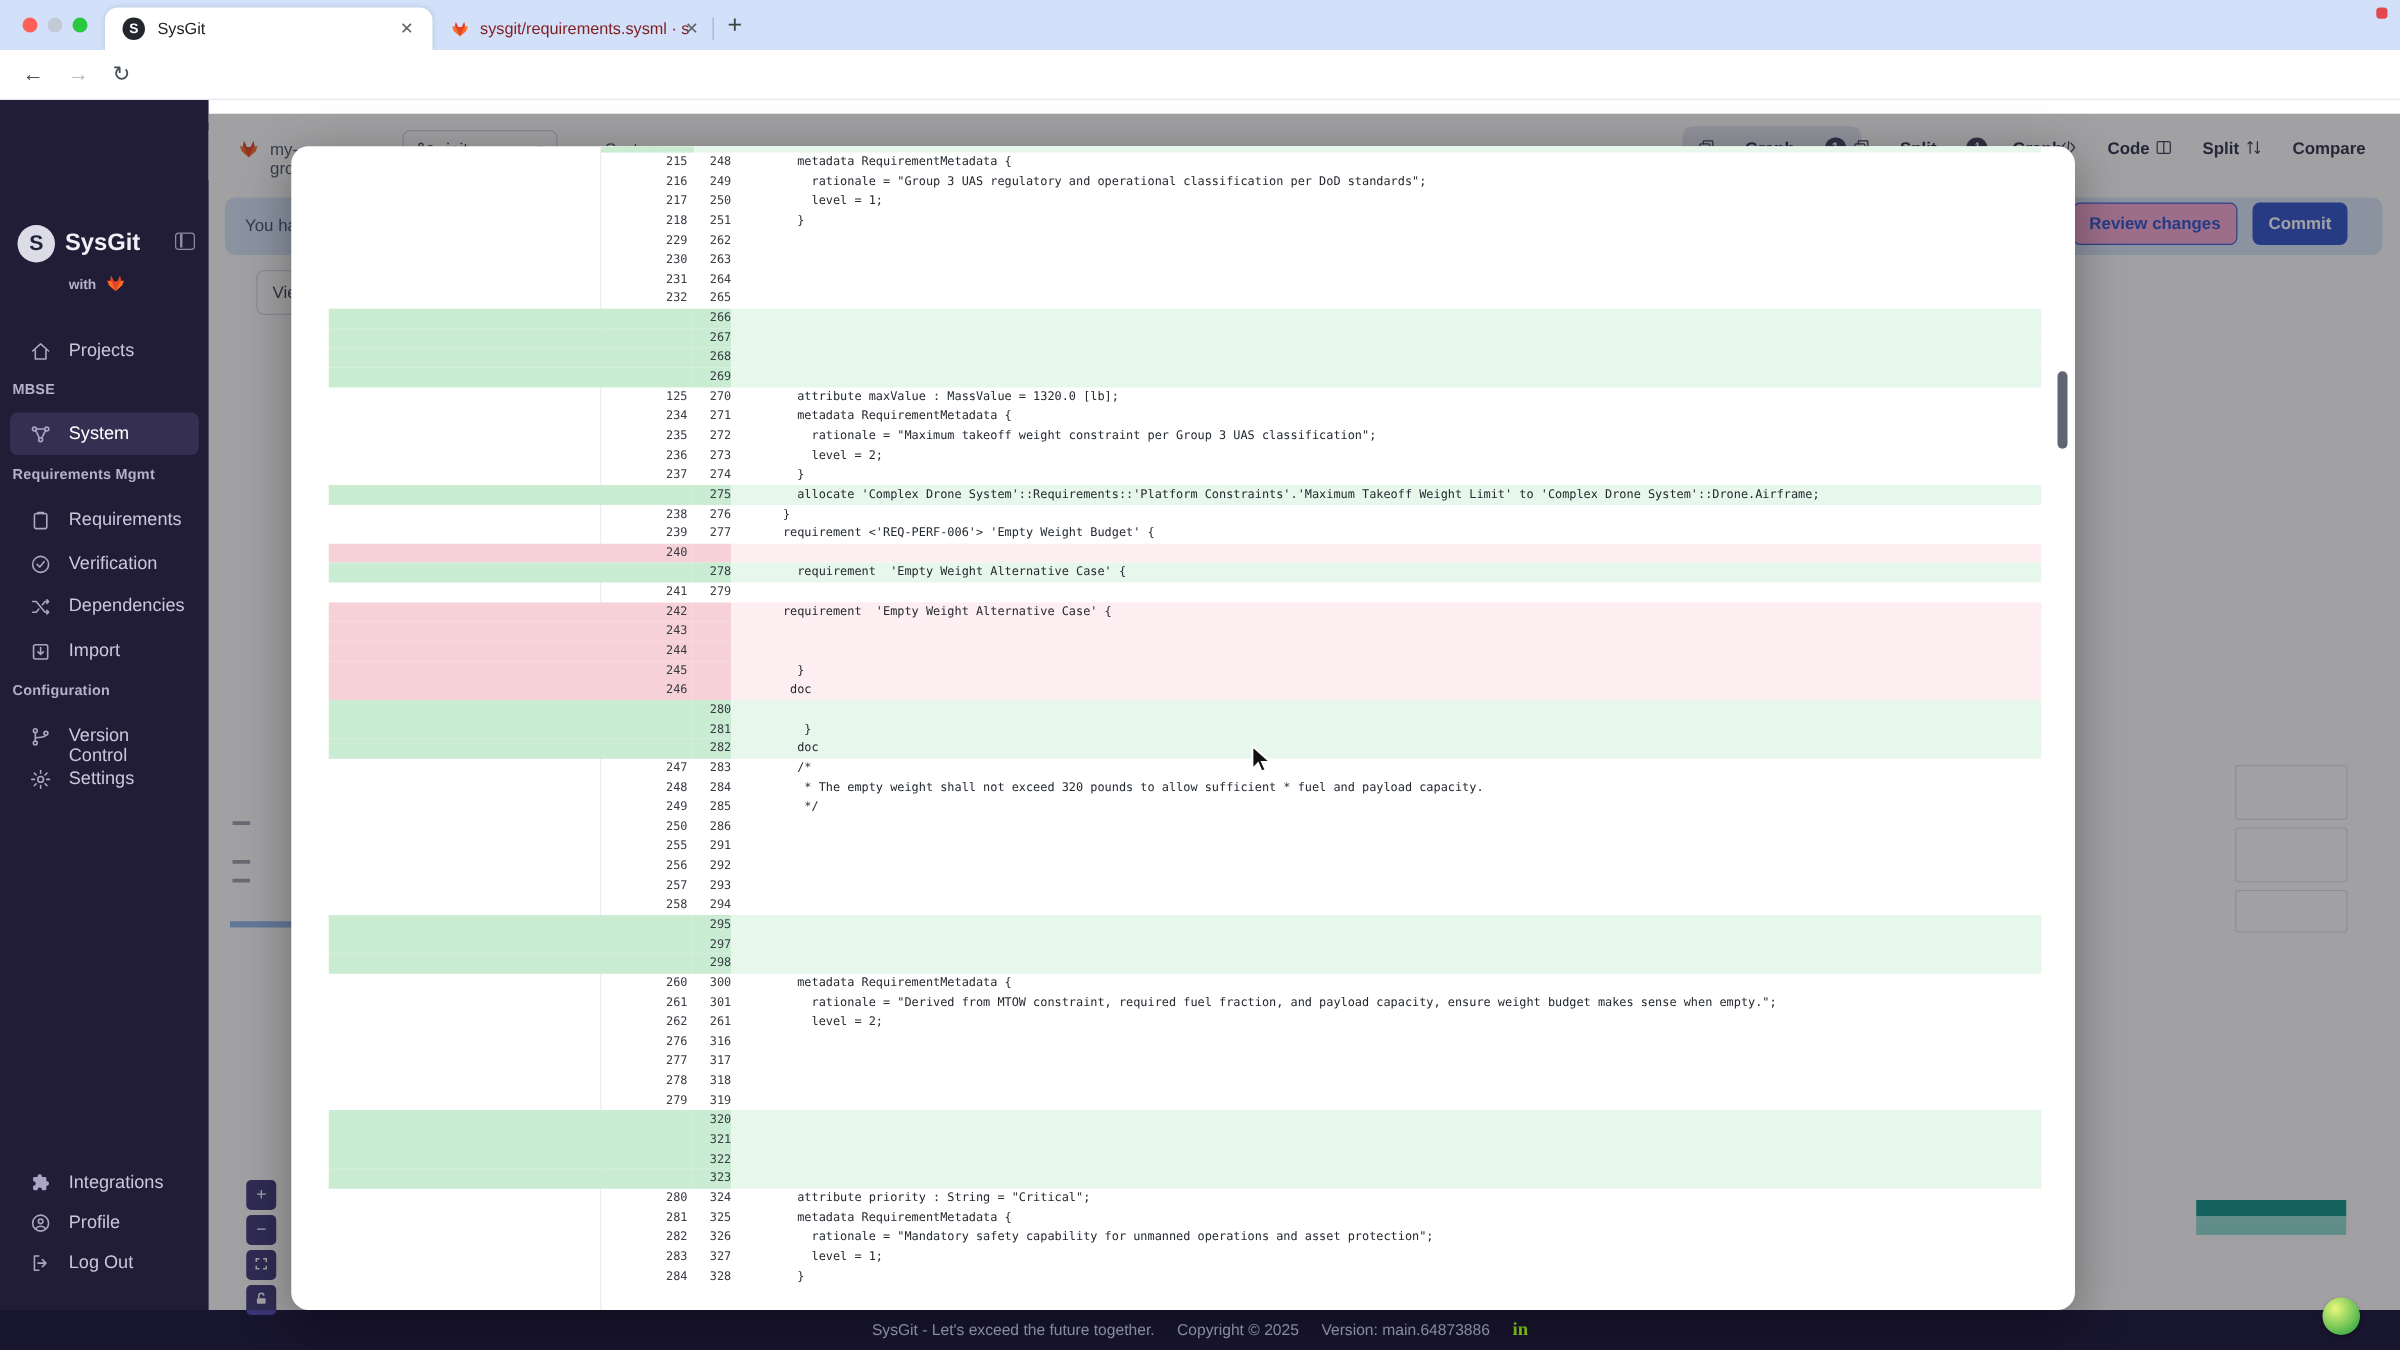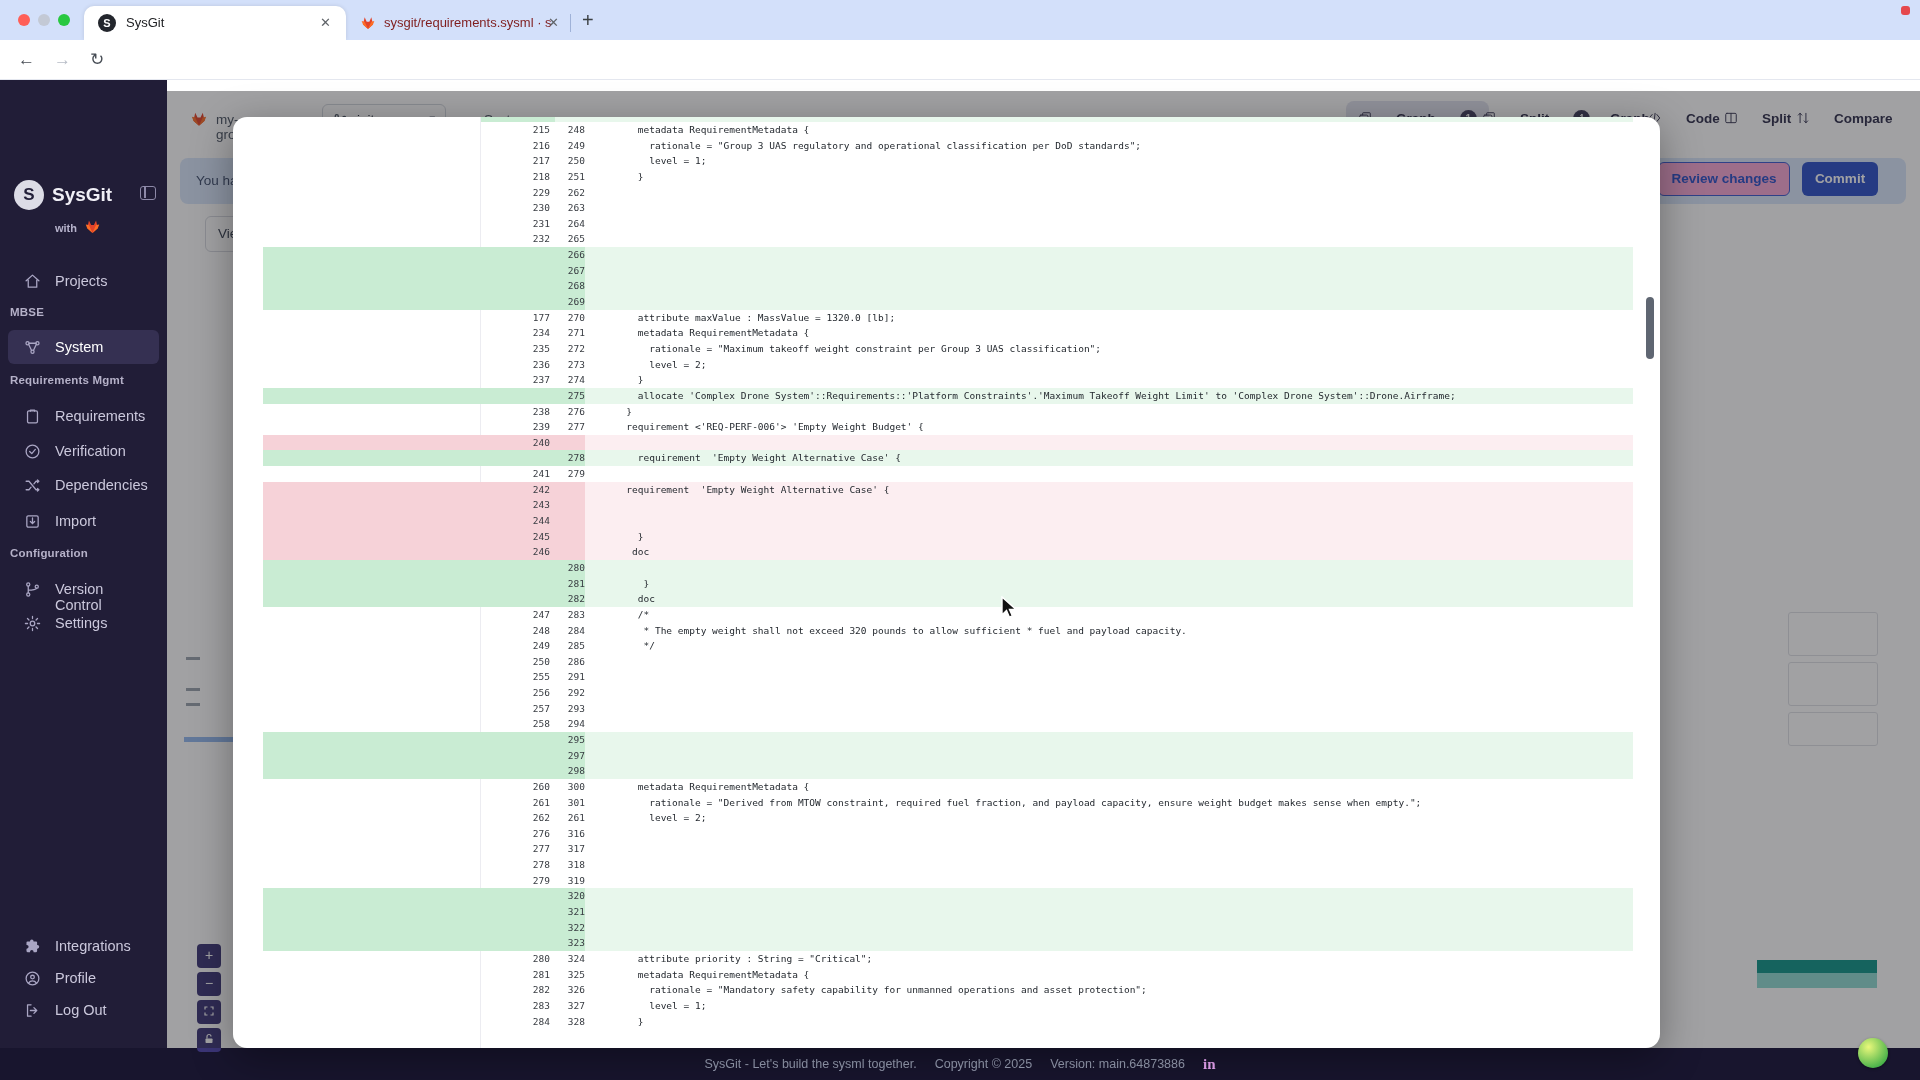--- a/index.html
+++ b/index.html
@@ -52,21 +52,21 @@
   .nav-item .lb { position:absolute; left:55px; top:7px; font-size:14.5px; color:#cbc8dc; }
   .nav-sel { left:8px; width:151px; height:34px; background:#353052; border-radius:6px; }
   .nav-section { left:10px; font-size:11.5px; font-weight:bold; color:#b5b1c8; letter-spacing:.2px; }
   svg.sic { stroke:#aaa6c4; fill:none; stroke-width:1.8; stroke-linecap:round; stroke-linejoin:round; }
 
   
   #footer { left:0; top:1048px; width:1920px; height:32px; background:#18152e; }
   #footer .frow { position:absolute; left:0; top:0; width:100%; height:32px; display:flex;
     justify-content:center; align-items:center; gap:18px; }
   #footer span { font-size:12.5px; color:#9aa0b5; }
-  #footer .inlogo { font-size:15px; font-weight:bold; color:#f0abfc; font-family:"Liberation Serif", serif; }
+  #footer .inlogo { font-size:15px; font-weight:bold; color:#84cc16; font-family:"Liberation Serif", serif; }
 
   
   #appbg { z-index:1; }
   #apphead { left:167px; top:80px; width:1753px; height:64px; background:#fff; }
   .crumb { font-size:13.5px; color:#4b5563; top:112px; }
   .crumb-sep { color:#9ca3af; }
   #branch-box { left:322px; top:104px; width:124px; height:32px; border:1px solid #d3d7de; border-radius:6px; background:#fff; }
   #branch-box .bl { position:absolute; left:34px; top:7px; font-size:13.5px; color:#1f2937; }
   #branch-box .caret { position:absolute; right:10px; top:7px; font-size:11px; color:#6b7280; }
   .hbtn { top:101px; height:34px; display:flex; align-items:center; gap:24px; font-size:13.5px;
@@ -343,21 +343,21 @@
           <span class="on"></span>
           <span class="nn">268</span>
           <span class="cd"></span>
         </div>
         <div class="drow add">
           <span class="on"></span>
           <span class="nn">269</span>
           <span class="cd"></span>
         </div>
         <div class="drow ctx">
-          <span class="on">177</span>
+          <span class="on">125</span>
           <span class="nn">270</span>
           <span class="cd">        attribute maxValue : MassValue = 1320.0 [lb];</span>
         </div>
         <div class="drow ctx">
           <span class="on">234</span>
           <span class="nn">271</span>
           <span class="cd">        metadata RequirementMetadata {</span>
         </div>
         <div class="drow ctx">
           <span class="on">235</span>
@@ -678,21 +678,21 @@
     <div class="abs nav-item" style="top:915px">
       <svg class="ic sic" viewBox="0 0 24 24">
           <path d="M10 4H5v16h5M14 8l4 4-4 4M9 12h9"></path>
         </svg>
       <span class="lb">Log Out</span>
     </div>
   </div>
 
   <div id="footer" class="abs">
     <div class="frow">
-      <span>SysGit - Let's build the sysml together.</span>
+      <span>SysGit - Let's exceed the future together.</span>
       <span>Copyright © 2025</span>
       <span>Version: main.64873886</span>
       <span class="inlogo">in</span>
     </div>
   </div>
 
   <div id="green-ball" class="abs"></div>
 
   <svg id="cursor" class="abs" width="20" height="24" viewBox="0 0 20 24">
     <path d="M2 1v18l4.5-4.5 2.8 6.6 3-1.3-2.8-6.4H16z" fill="#111" stroke="#fff" stroke-width="1.4"></path>

